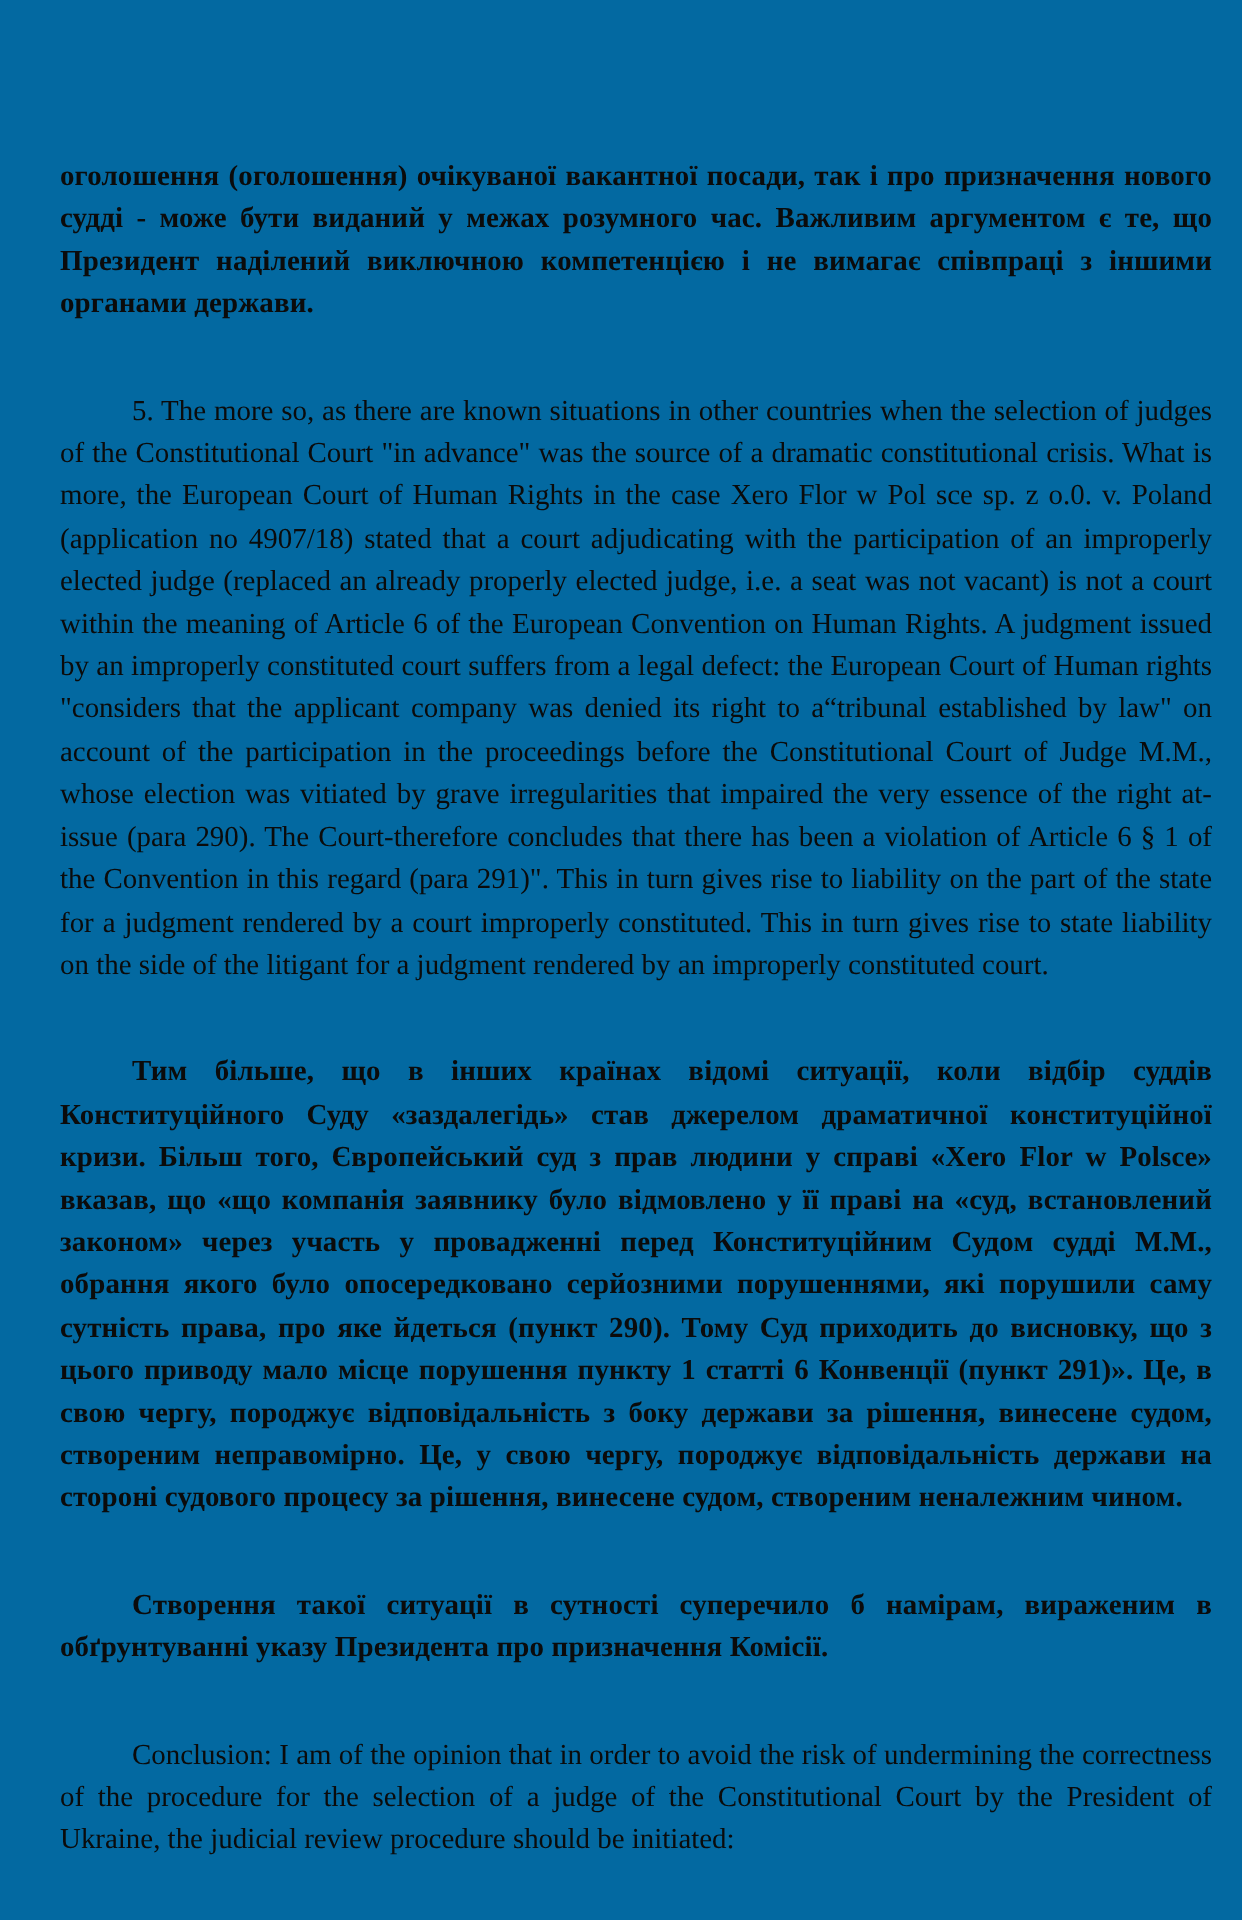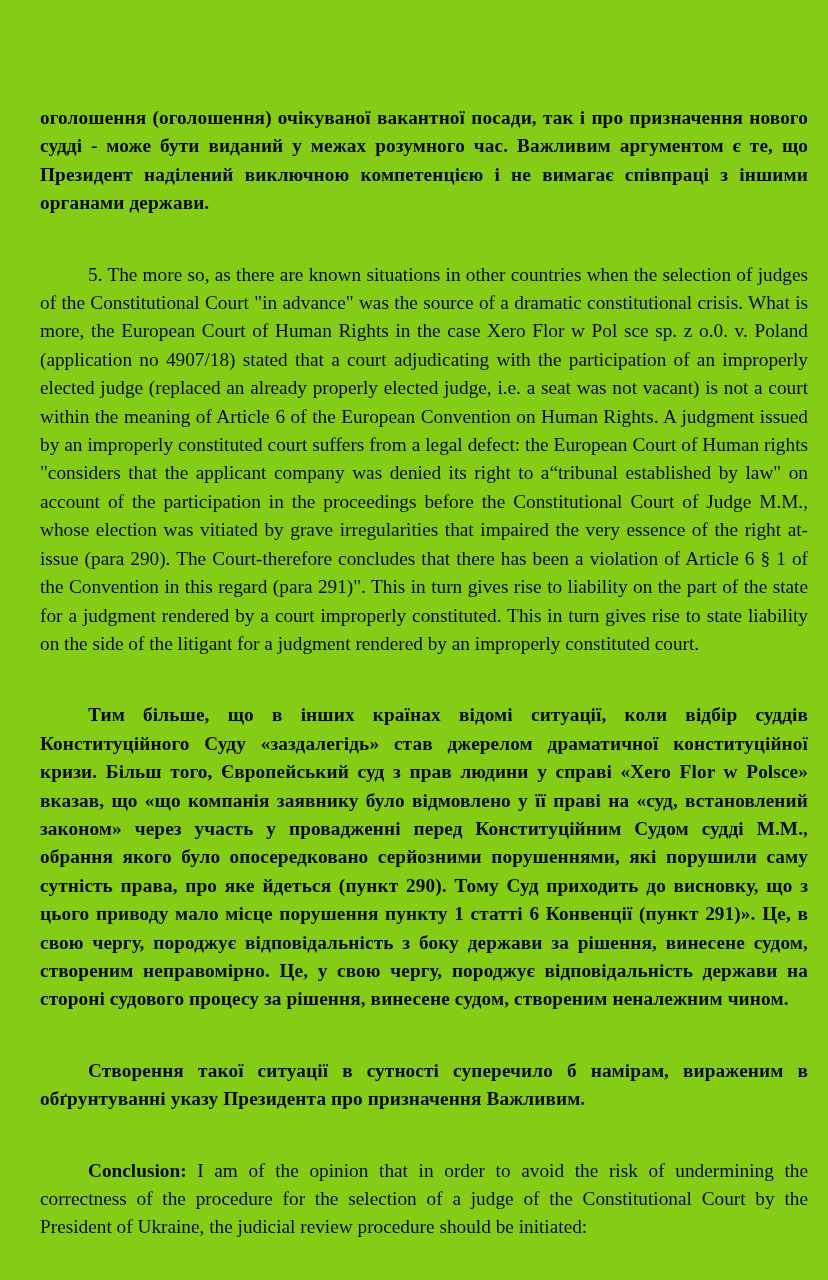--- a/index.html
+++ b/index.html
@@ -4,21 +4,21 @@
 <style>
   html, body {
     margin: 0;
     padding: 0;
     background: #ffffff;
   }
   .page {
     position: relative;
     width: 828px;
     height: 1280px;
-    background: #84cc16;
+    background: #0369a1;
     color: #0b0b0b;
     font-family: "Liberation Serif", "DejaVu Serif", serif;
     overflow: hidden;
     box-sizing: border-box;
     padding: 104px 20px 0 40px;
   }
   .page p {
     margin: 0 0 10px 0;
     font-size: 19.3px;
     line-height: 28.4px;
@@ -26,34 +26,34 @@
   }
   .page p.indent {
     text-indent: 48px;
     margin-top: 43px;
   }
   .page p.bold-ua {
     font-weight: bold;
     letter-spacing: 0.1px;
   }
   .lead-bold {
-    font-weight: bold;
+    font-weight: normal;
   }
 </style>
 </head>
 <body>
 
 <div class="page">
 
   <p class="bold-ua">оголошення (оголошення) очікуваної вакантної посади, так і про призначення нового судді - може бути виданий у межах розумного час. Важливим аргументом є те, що Президент наділений виключною компетенцією і не вимагає співпраці з іншими органами держави.</p>
 
   <p class="indent">5. The more so, as there are known situations in other countries when the selection of judges of the Constitutional Court "in advance" was the source of a dramatic constitutional crisis. What is more, the European Court of Human Rights in the case Xero Flor w Pol sce sp. z o.0. v. Poland (application no 4907/18) stated that a court adjudicating with the participation of an improperly elected judge (replaced an already properly elected judge, i.e. a seat was not vacant) is not a court within the meaning of Article 6 of the European Convention on Human Rights. A judgment issued by an improperly constituted court suffers from a legal defect: the European Court of Human rights "considers that the applicant company was denied its right to a“tribunal established by law" on account of the participation in the proceedings before the Constitutional Court of Judge M.M., whose election was vitiated by grave irregularities that impaired the very essence of the right at-issue (para 290). The Court-therefore concludes that there has been a violation of Article 6 § 1 of the Convention in this regard (para 291)". This in turn gives rise to liability on the part of the state for a judgment rendered by a court improperly constituted. This in turn gives rise to state liability on the side of the litigant for a judgment rendered by an improperly constituted court.</p>
 
 
   <p class="bold-ua indent">Тим більше, що в інших країнах відомі ситуації, коли відбір суддів Конституційного Суду «заздалегідь» став джерелом драматичної конституційної кризи. Більш того, Європейський суд з прав людини у справі «Xero Flor w Polsce» вказав, що «що компанія заявнику було відмовлено у її праві на «суд, встановлений законом» через участь у провадженні перед Конституційним Судом судді М.М., обрання якого було опосередковано серйозними порушеннями, які порушили саму сутність права, про яке йдеться (пункт 290). Тому Суд приходить до висновку, що з цього приводу мало місце порушення пункту 1 статті 6 Конвенції (пункт 291)». Це, в свою чергу, породжує відповідальність з боку держави за рішення, винесене судом, створеним неправомірно. Це, у свою чергу, породжує відповідальність держави на стороні судового процесу за рішення, винесене судом, створеним неналежним чином.</p>
 
-  <p class="bold-ua indent">Створення такої ситуації в сутності суперечило б намірам, вираженим в обґрунтуванні указу Президента про призначення Важливим.</p>
+  <p class="bold-ua indent">Створення такої ситуації в сутності суперечило б намірам, вираженим в обґрунтуванні указу Президента про призначення Комісії.</p>
 
   <p class="indent">
     <span class="lead-bold">Conclusion:</span><span> I am of the opinion that in order to avoid the risk of undermining the correctness of the procedure for the selection of a judge of the Constitutional Court by the President of Ukraine, the judicial review procedure should be initiated:</span>
   </p>
 
 </div>
 
 </body></html>

